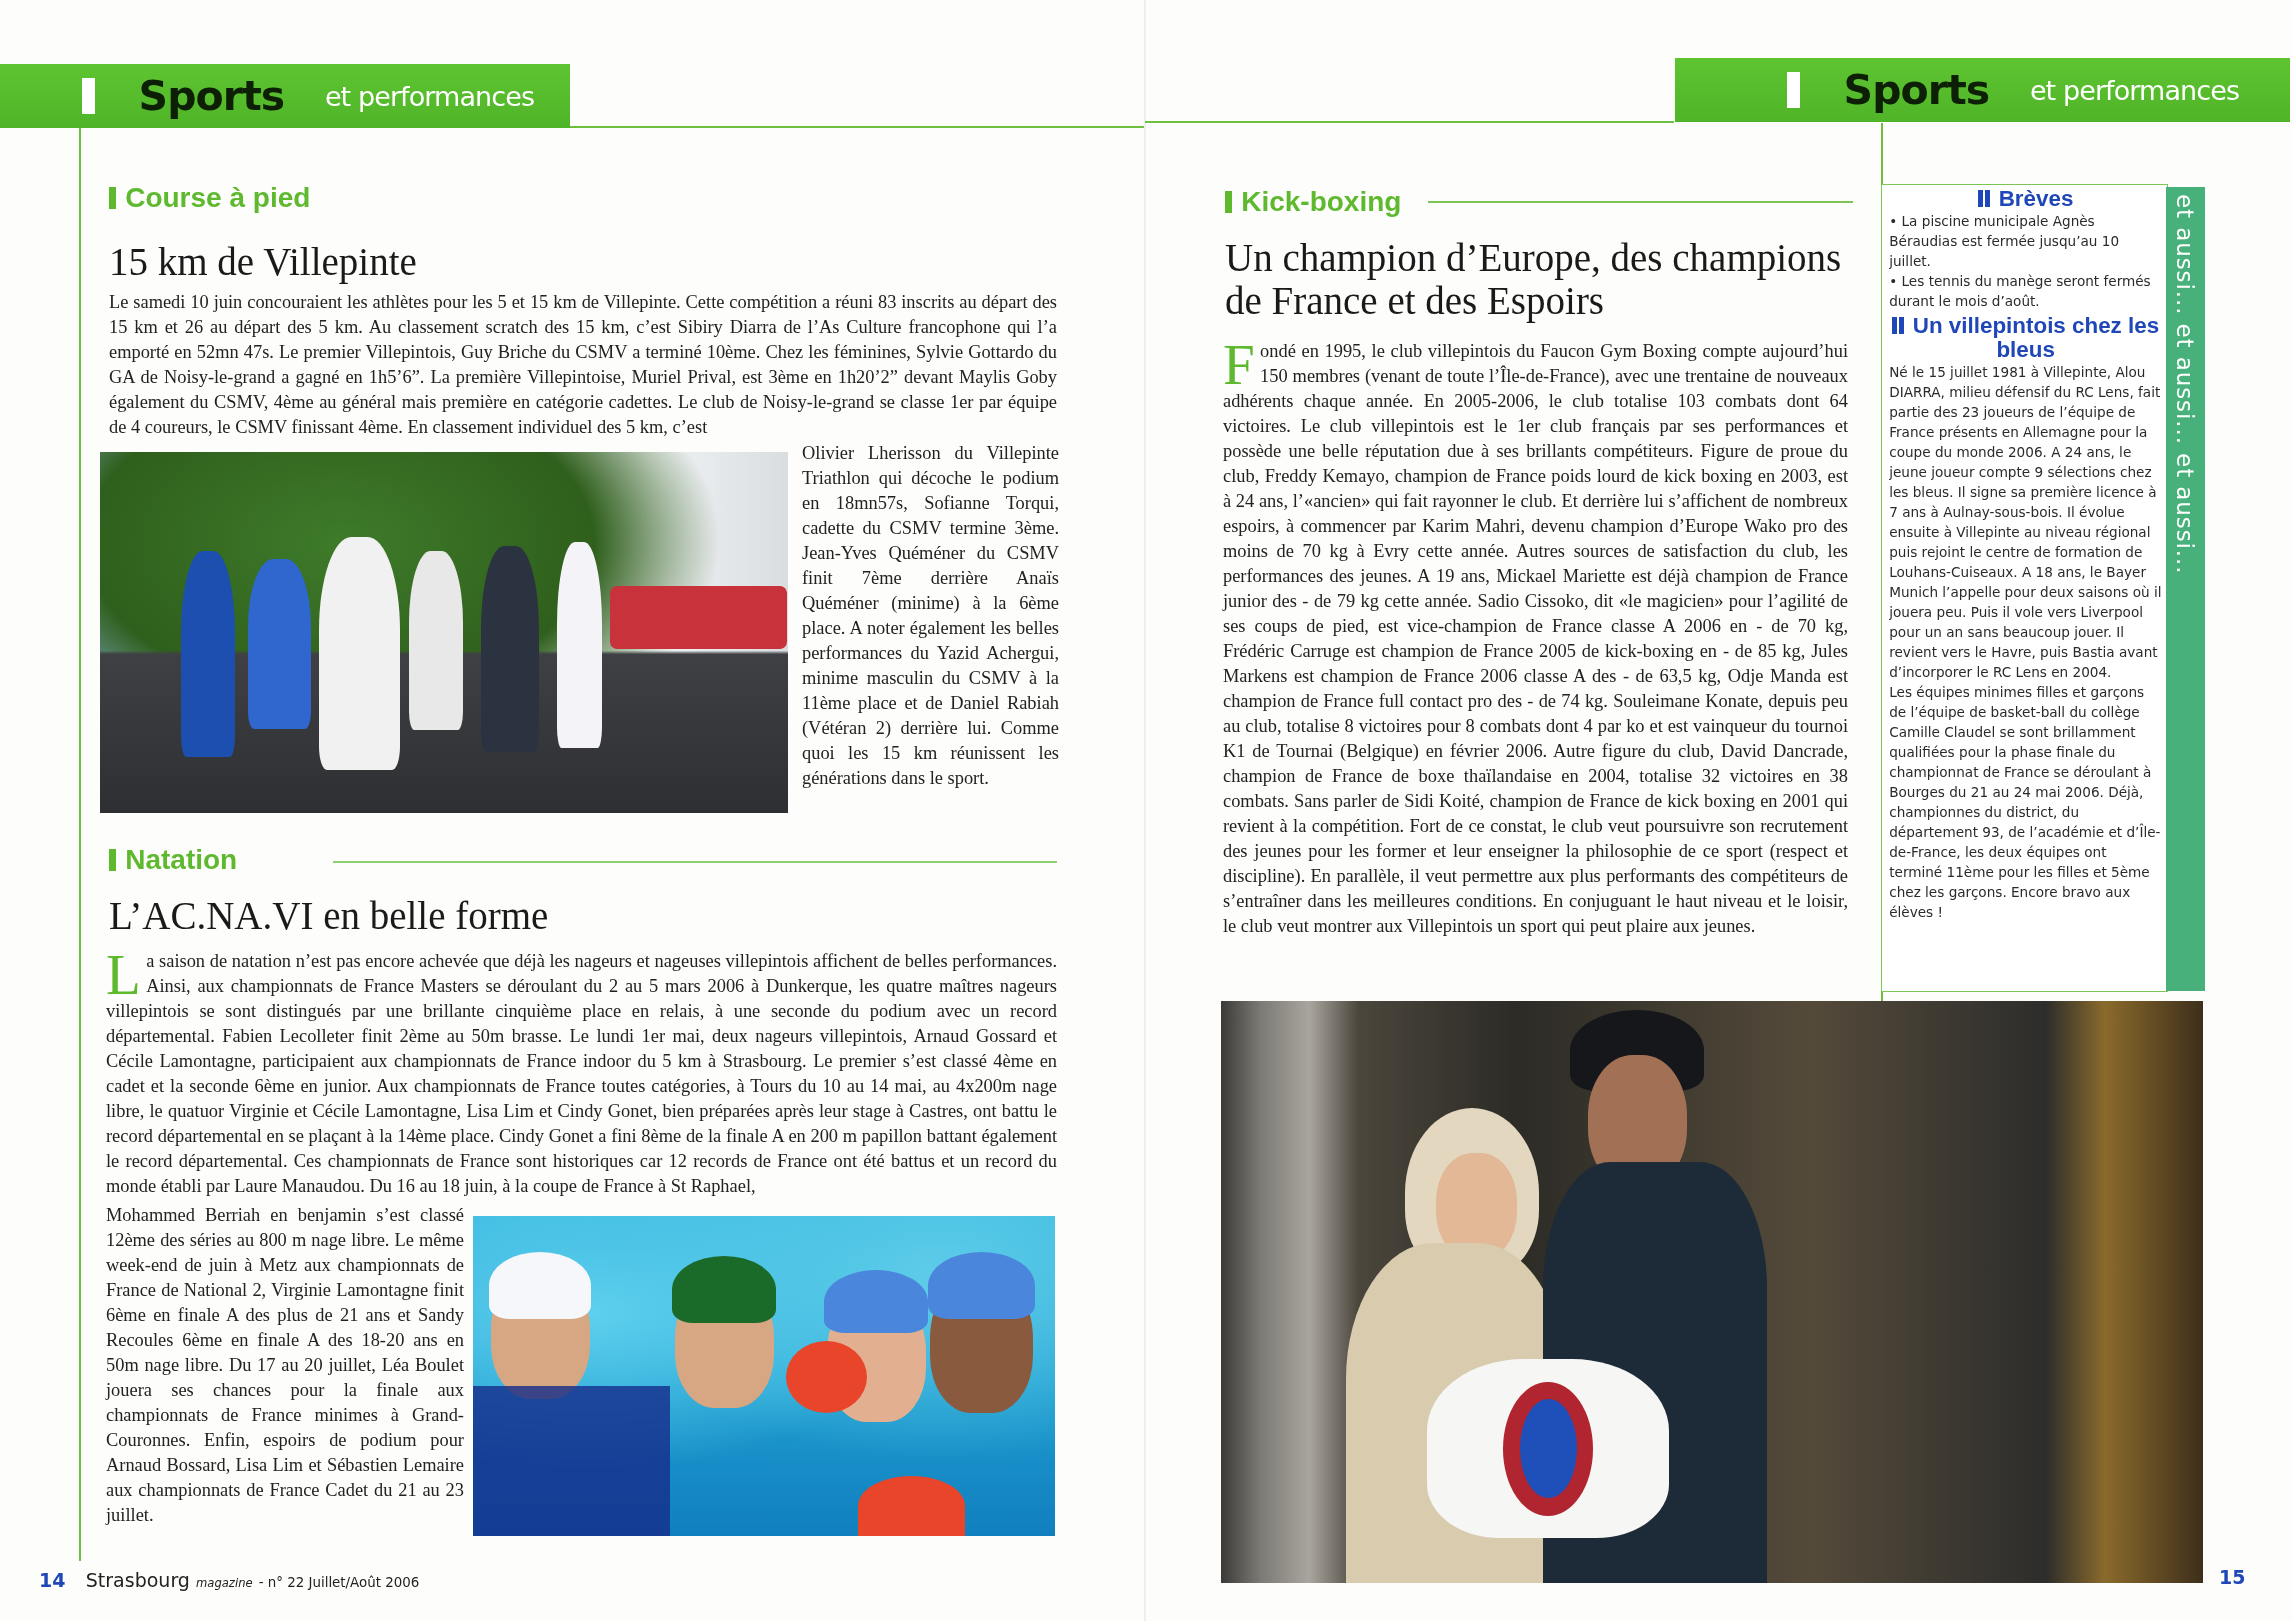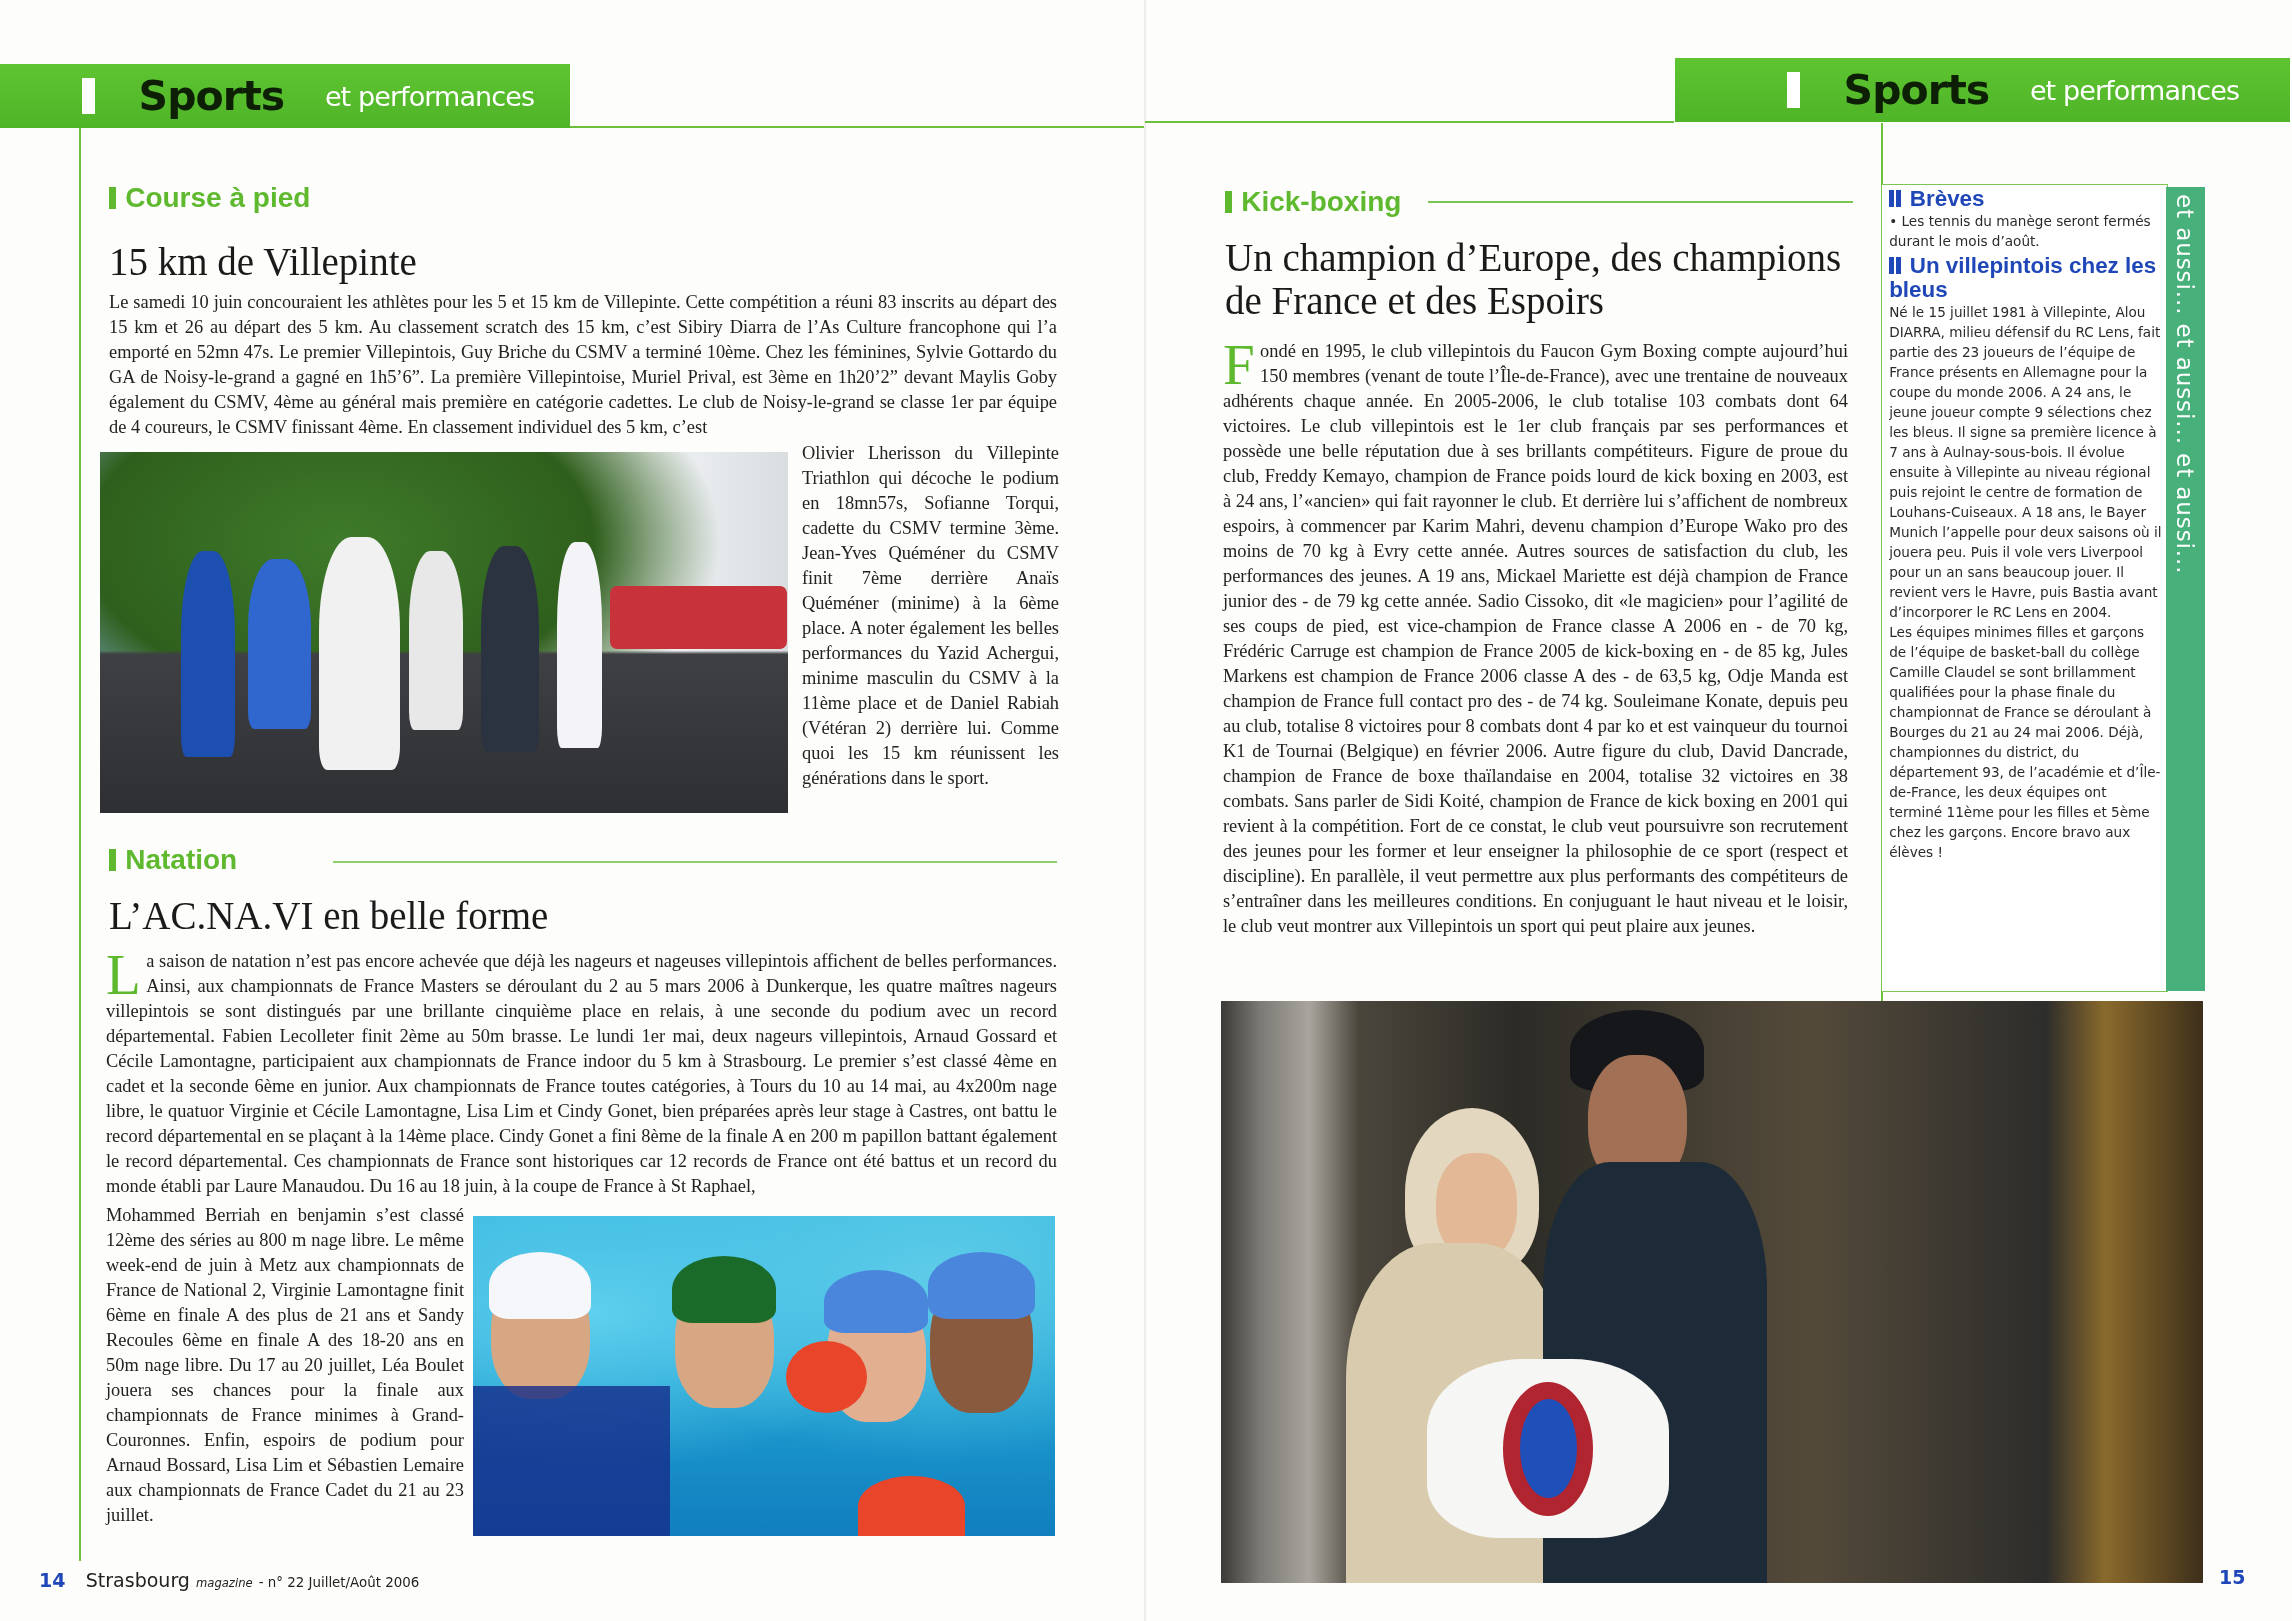--- a/index.html
+++ b/index.html
@@ -26,21 +26,21 @@
   .photo-swim { background:
       radial-gradient(ellipse at 20% 30%, #5fd0ee 0%, rgba(0,0,0,0) 50%),
       radial-gradient(ellipse at 80% 20%, #5fcde9 0%, rgba(0,0,0,0) 50%),
       linear-gradient(180deg, #39b9e0 0%, #1f9fd1 50%, #117fbf 100%); }
   .swimmer { position:absolute; border-radius:48% 48% 40% 40%; background:#d7a783; }
   .cap { position:absolute; border-radius:50% 50% 20% 20%; }
   .photo-box { background:
       linear-gradient(90deg, #3c3a37 0%, #7c7a75 4%, #a9a59e 9%, #4b463c 14%, #2c2b26 30%, #544a3a 60%, #2d2d2b 84%, #8a6a2c 90%, #3d2f1b 100%); }
   .person { position:absolute; }
   .sidebar { position:absolute; border:1.8px solid #7cc454; background:#fff; }
-  .sb-head { font-family:"Liberation Sans", sans-serif; font-weight:bold; color:#1f47b8; font-size:22.4px; line-height:24px; display:block; }
+  .sb-head { font-family:"Liberation Sans", sans-serif; font-weight:bold; color:#1f47b8; font-size:22.4px; line-height:24px; display:block;text-align:center; }
   .sb-head .sq { display:inline-block; width:4.5px; height:17px; background:#1f47b8; margin-right:2.7px; vertical-align:-0.9px; }
   .sb-text { font-family:"DejaVu Sans", sans-serif; font-size:13.6px; line-height:20px; color:#2a2a2a; }
   .tab { position:absolute; background:#48b07a; }
   .tab-text { position:absolute; transform-origin:left top; transform:rotate(90deg); white-space:nowrap; font-family:"DejaVu Sans", sans-serif; color:#fff; font-size:23px; letter-spacing:0.9px; }
   .footer { position:absolute; font-family:"DejaVu Sans", sans-serif; color:#222; }
   .pnum { color:#1f47b8; font-weight:bold;text-align:right; }
 </style>
 </head>
 <body>
 
@@ -134,20 +134,21 @@
   <div class="abs" style="left:206px; top:358px; width:242px; height:179px; background:#f6f6f4; border-radius:40% 40% 30% 30%; display:flex; align-items:center; justify-content:center;">
     <div style="width:90px; height:134px; border-radius:50%; background:#b02530; display:flex; align-items:center; justify-content:center;">
       <div style="width:57px; height:99px; border-radius:50%; background:#1f4fb8;"></div>
     </div>
   </div>
 </div>
 
 <div class="sidebar" style="left:1881px; top:184px; width:285px; height:806px;">
   <div style="position:absolute; left:7.2px; top:1.8px; width:273px;">
     <span class="sb-head"><span class="sq"></span><span class="sq"></span> <span>Brèves</span></span>
+    <div class="sb-text">• <span>La piscine municipale Agnès Béraudias est fermée jusqu’au 10 juillet.</span></div>
     <div class="sb-text">• <span>Les tennis du manège seront fermés durant le mois d’août.</span></div>
     <span class="sb-head" style="margin-top:3.6px;"><span class="sq"></span><span class="sq"></span> <span>Un villepintois chez les bleus</span></span>
     <div class="sb-text">Né le 15 juillet 1981 à Villepinte, Alou DIARRA, milieu défensif du RC Lens, fait partie des 23 joueurs de l’équipe de France présents en Allemagne pour la coupe du monde 2006. A 24 ans, le jeune joueur compte 9 sélections chez les bleus. Il signe sa première licence à 7 ans à Aulnay-sous-bois. Il évolue ensuite à Villepinte au niveau régional puis rejoint le centre de formation de Louhans-Cuiseaux. A 18 ans, le Bayer Munich l’appelle pour deux saisons où il jouera peu. Puis il vole vers Liverpool pour un an sans beaucoup jouer. Il revient vers le Havre, puis Bastia avant d’incorporer le RC Lens en 2004.</div>
     <div class="sb-text">Les équipes minimes filles et garçons de l’équipe de basket-ball du collège Camille Claudel se sont brillamment qualifiées pour la phase finale du championnat de France se déroulant à Bourges du 21 au 24 mai 2006. Déjà, championnes du district, du département 93, de l’académie et d’Île-de-France, les deux équipes ont terminé 11ème pour les filles et 5ème chez les garçons. Encore bravo aux élèves !</div>
   </div>
 </div>
 <div class="tab" style="left:2166px; top:187px; width:39px; height:804px;">
   <span class="tab-text" style="left:32px; top:7.2px;">et aussi...  et aussi...  et aussi...</span>
 </div>
 

